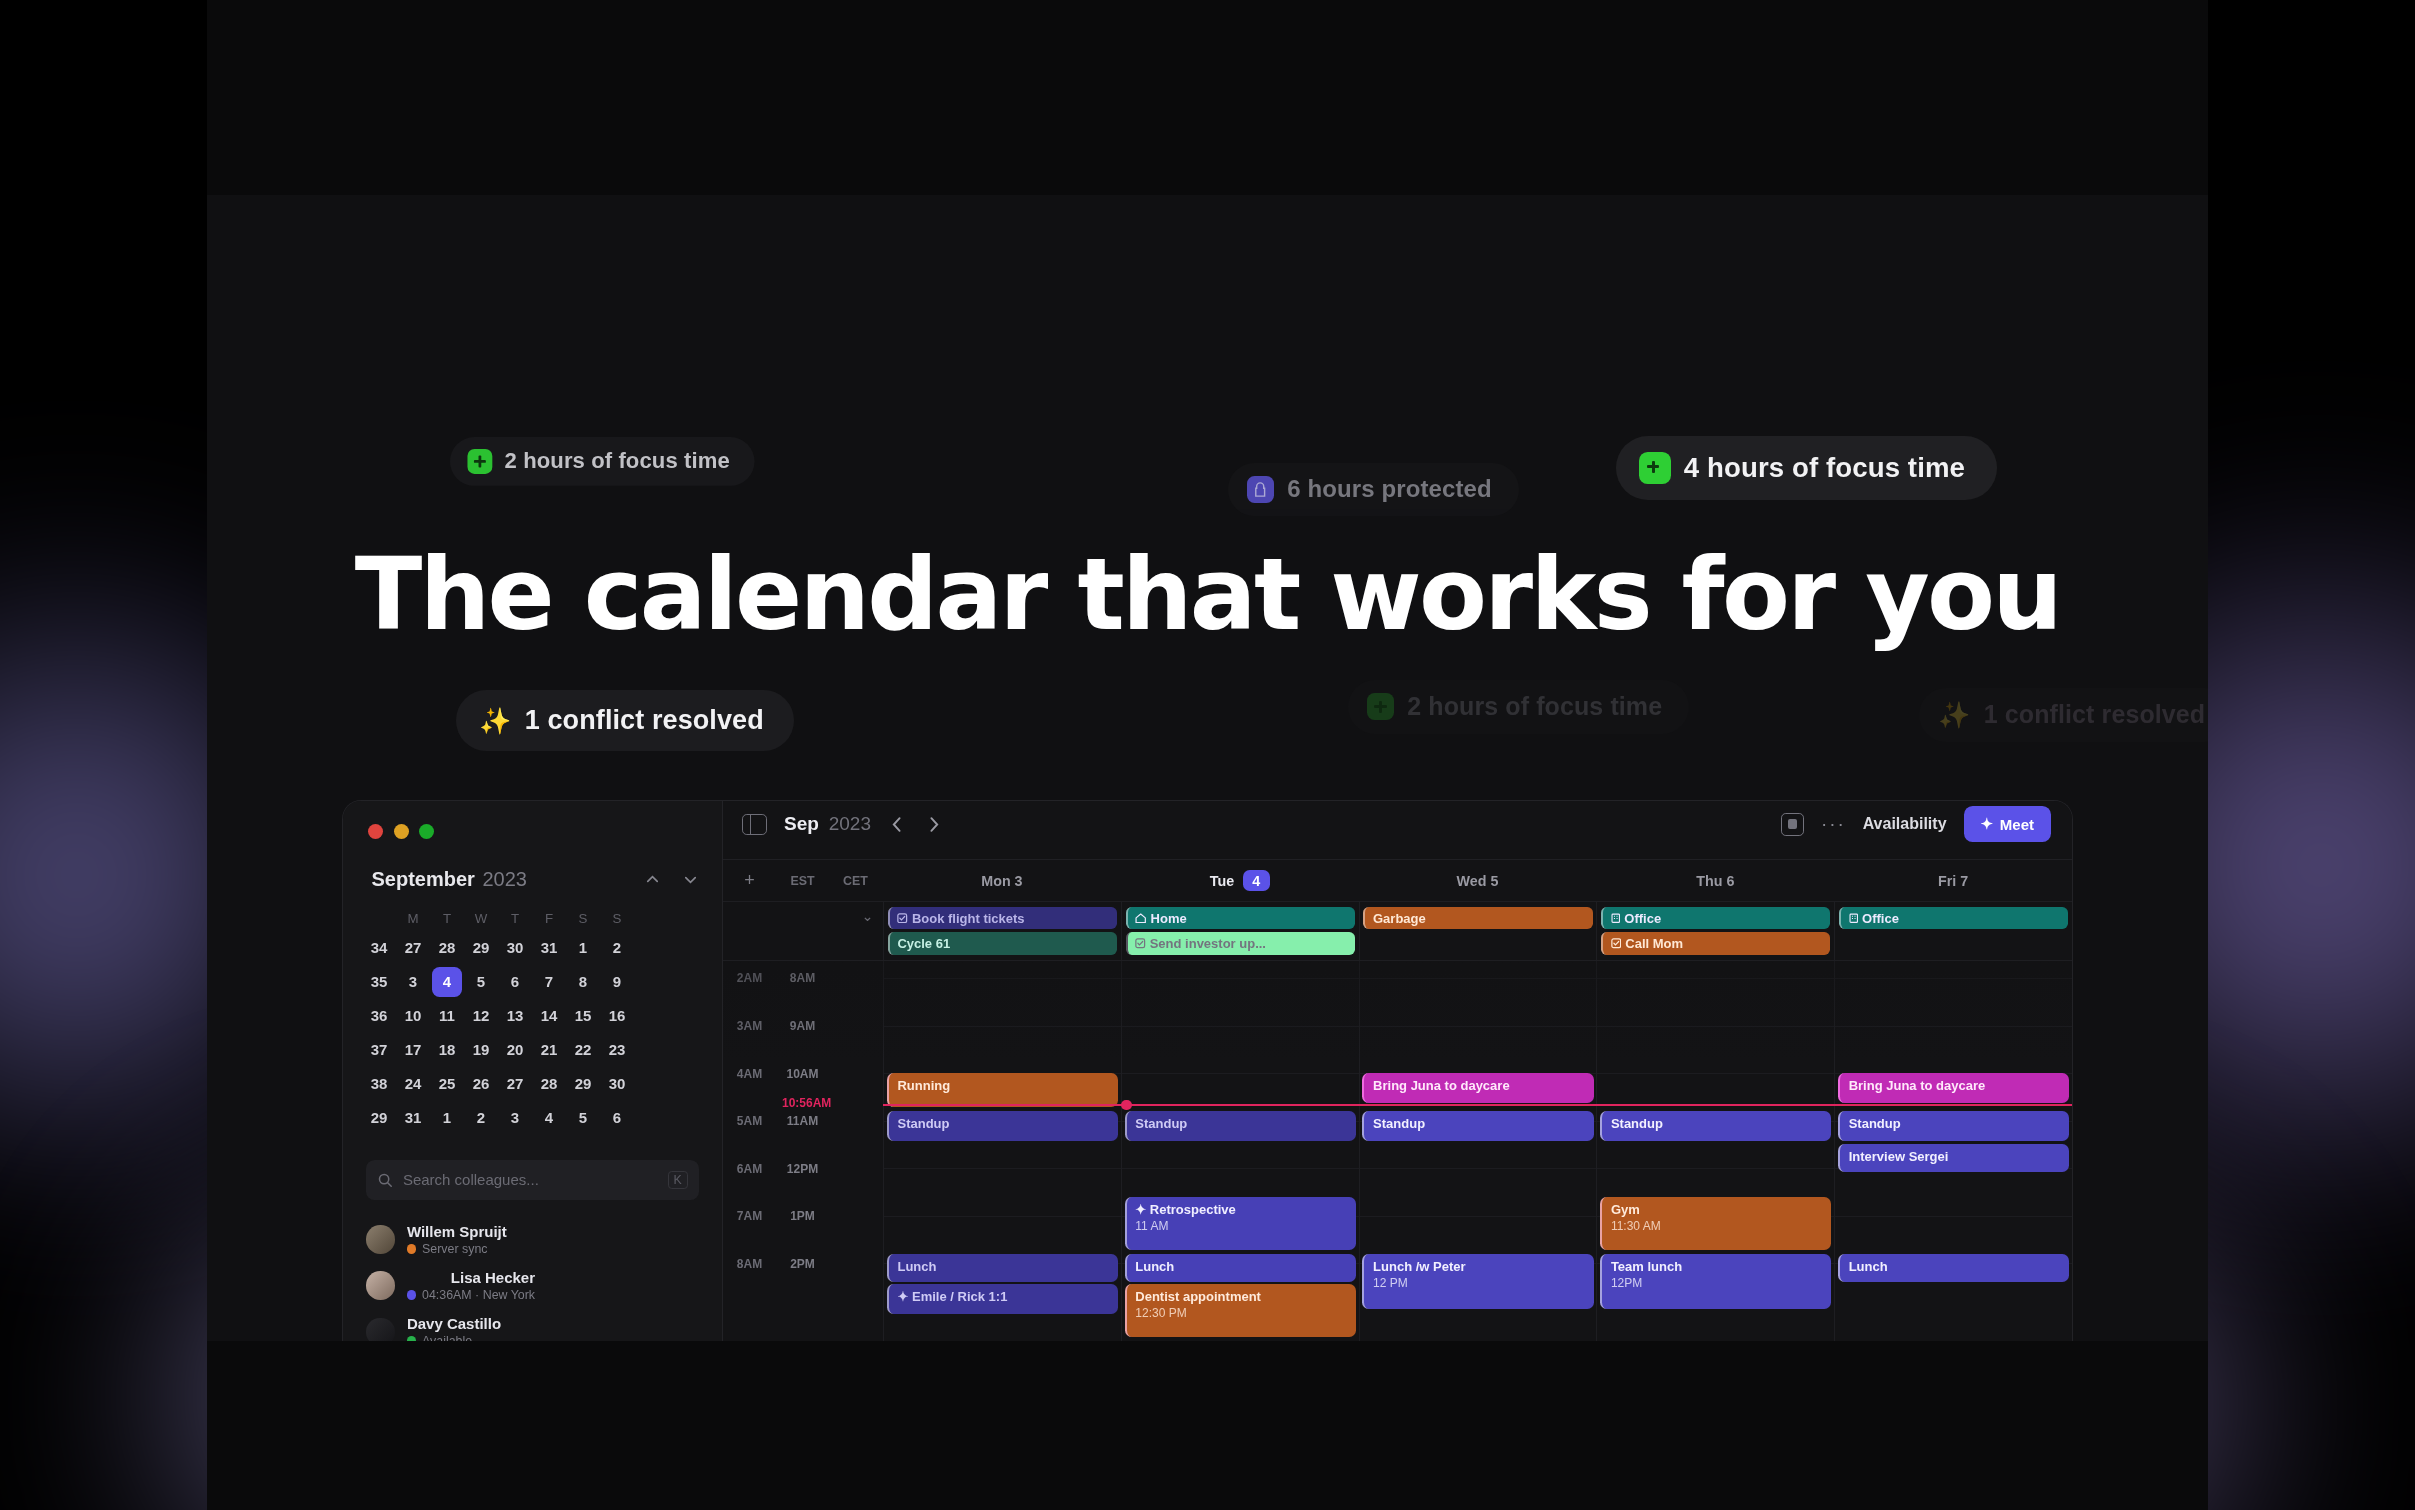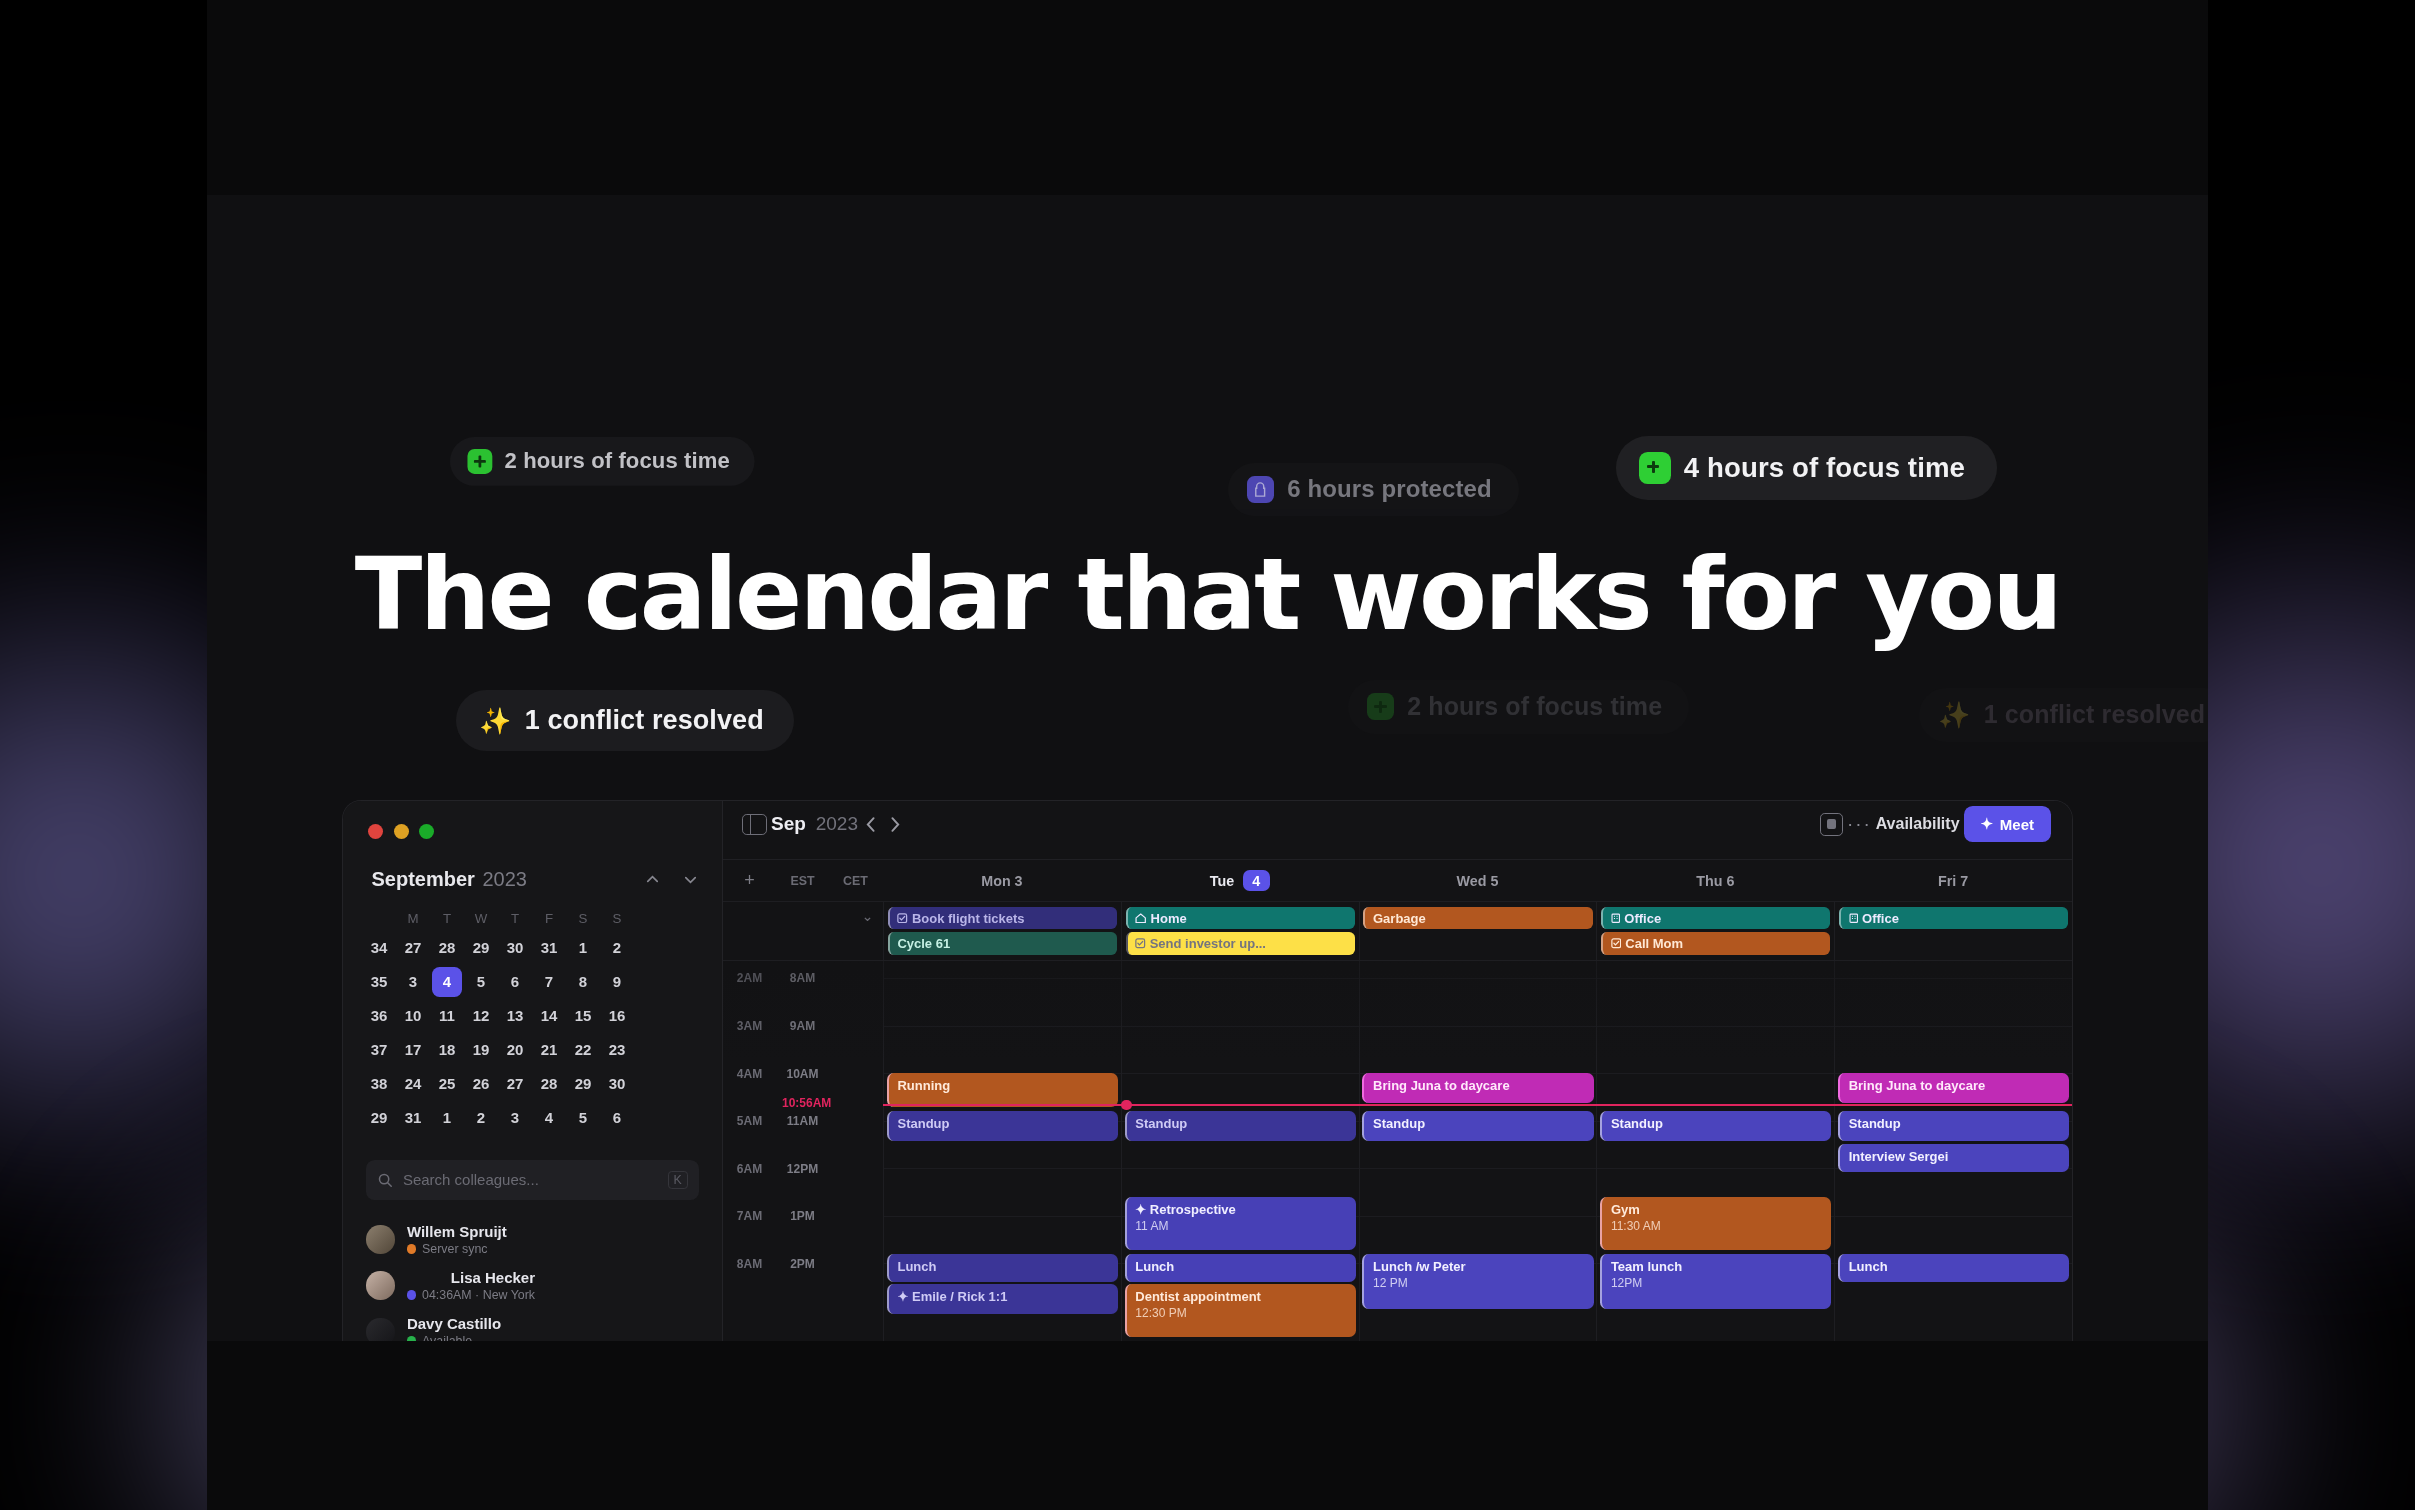--- a/index.html
+++ b/index.html
@@ -123,21 +123,21 @@
             background: linear-gradient(135deg,#8c7f6e,#514638); }
   .avatar.a2 { background: linear-gradient(135deg,#2a2a2e,#151518); }
   .avatar.a3 { background: linear-gradient(135deg,#c6b2a6,#7d6a5e); }
   .pname { font-size: 15px; font-weight: 700; color: #e6e6ec; line-height: 1.25; }
   .pmeta { font-size: 12.4px; color: #7c7c85; display: flex; align-items: center; gap: 5.7px; }
   .pdot { width: 9.5px; height: 9.5px; border-radius: 50%; flex: none; }
 
   
   #main { flex: 1; display: flex; flex-direction: column; min-width: 0; background: #131315; }
   #toolbar { height: 59px; display: flex; align-items: center; padding: 0 21px 12px 19px;
-             border-bottom: 1px solid #202024; gap: 4px; }
+             border-bottom: 1px solid #202024; gap: 17px; }
   .tbtn { width: 25px; height: 21px; border: 1.7px solid #6e6e78; border-radius: 4.8px; position: relative; }
   .tbtn::after { content:""; position:absolute; left:6.7px; top:0; bottom:0; width:1.7px; background:#6e6e78; }
   .month-lbl { font-size: 19px; font-weight: 700; color: #ededf2; }
   .month-yr { font-size: 19px; color: #72727b; font-weight: 400; margin-left: 5.7px; }
   .spacer { flex: 1; }
   .sqbtn { width: 23px; height: 23px; border: 1.7px solid #73737d; border-radius: 4.8px;
            display:flex;align-items:center;justify-content:center; }
   .sqbtn i { width: 9.5px; height: 9.5px; background: #73737d; border-radius: 1.9px; display:block; }
   .dots { color: #8a8a93; font-size: 19px; letter-spacing: 1.9px; }
   .avail { font-size: 16px; color: #dcdce2; font-weight: 600; }
@@ -161,21 +161,21 @@
   .ad-days { flex: 1; display: flex; }
   .ad-day { flex: 1; border-left: 1px solid #1e1e22; padding: 4.8px 3.8px; display:flex;flex-direction:column;gap:2.9px; }
 
   .chip { border-radius: 5.7px; padding: 3.8px 7.6px; font-size: 13px; font-weight: 600;
           display: flex; align-items: center; gap: 4px; overflow: hidden; white-space: nowrap;
           border-left: 2.9px solid rgba(255,255,255,.45); }
   .chip.indigo   { background: #0f766e; color: #eceaff; }
   .chip.indigo-d { background: #322e7a; color: #b9b5e8; }
   .chip.orange   { background: #b2571f; color: #ffe8d5; }
   .chip.teal     { background: #1f5a4e; color: #c6f0e4; }
-  .chip.muted    { background: #fde047; color: #74747f; border-left-color:#55555f; }
+  .chip.muted    { background: #86efac; color: #74747f; border-left-color:#55555f; }
 
   
   #gridwrap { flex: 1; display: flex; position: relative; overflow: hidden; }
   #timegut { width: 160px; flex: none; position: relative; }
   .trow { position: absolute; left: 0; width: 160px; display: flex; }
   .t-est { width: 53px; text-align: center; font-size: 12px; color: #6b6b74; font-weight: 600; }
   .t-cet { width: 53px; text-align: center; font-size: 12px; color: #7d7d86; font-weight: 600; }
   #days { flex: 1; display: flex; position: relative; }
   .dcol { flex: 1; border-left: 1px solid #1e1e22; position: relative; }
   .hline { position: absolute; left: 0; right: 0; height: 1px; background: #1c1c20; }

